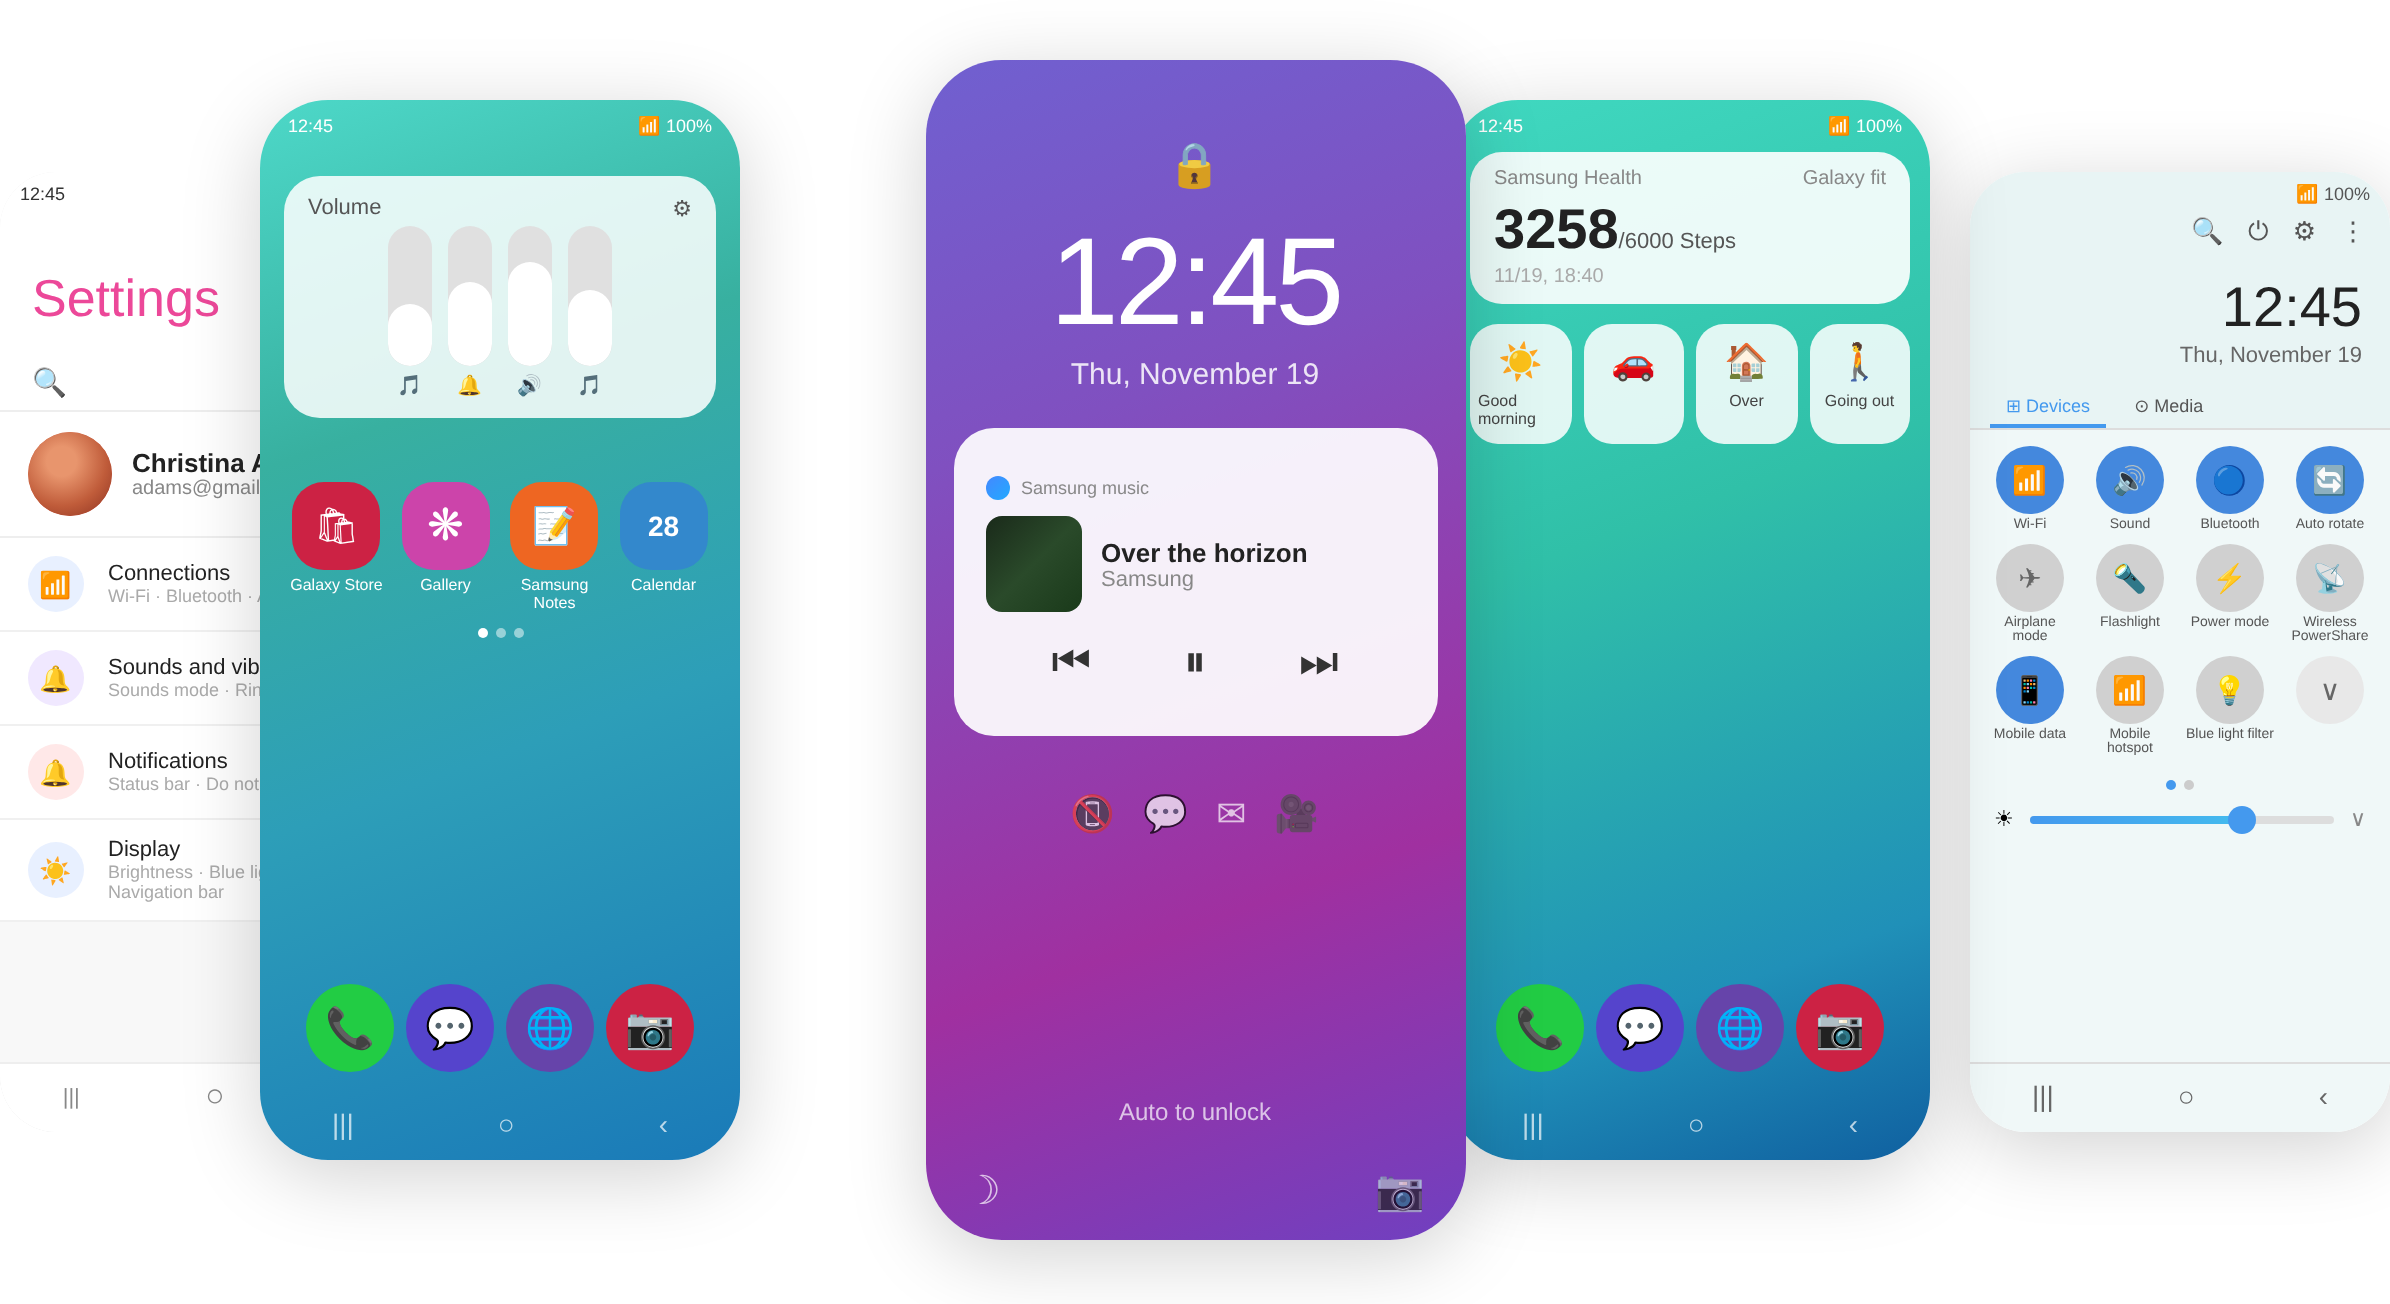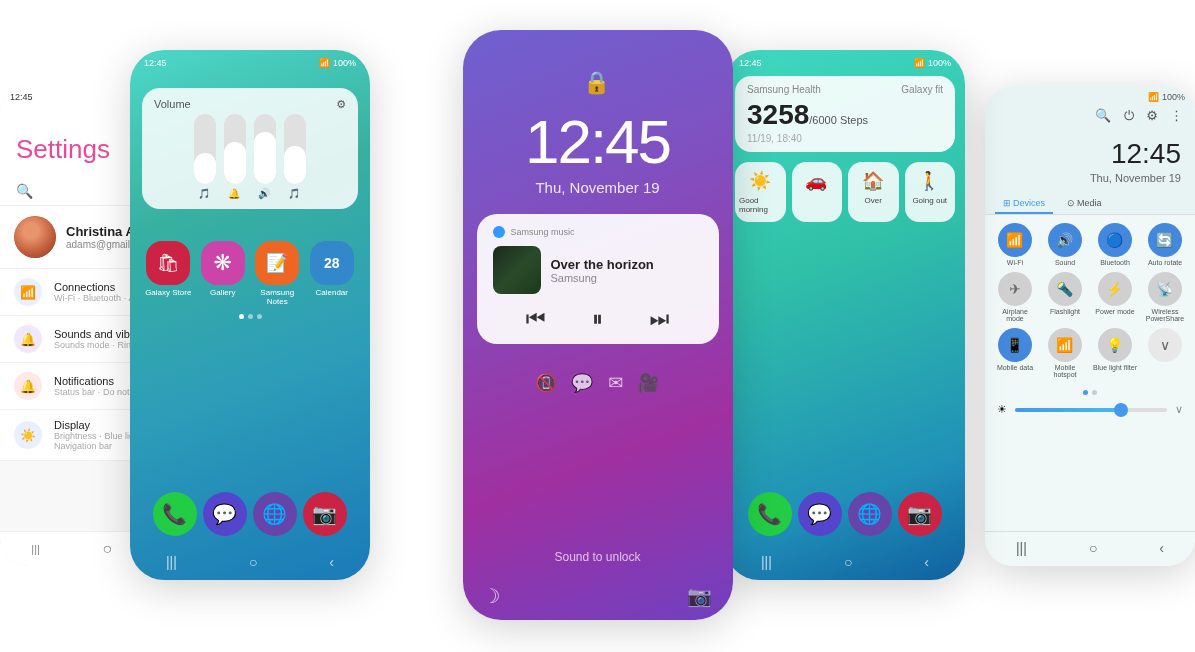--- a/index.html
+++ b/index.html
@@ -348,21 +348,21 @@
     .p3-date {
       font-size: 15px;
       color: rgba(255,255,255,0.85);
       margin-top: 2px;
     }
 
     .p3-music-card {
       margin: 18px 14px 0;
       background: rgba(255,255,255,0.92);
       border-radius: 20px;
-      padding: 12px 16px;
+      padding: 24px 16px;
       width: calc(100% - 28px);
     }
 
     .p3-music-header {
       display: flex;
       align-items: center;
       gap: 6px;
       font-size: 9px;
       color: #888;
       margin-bottom: 8px;
@@ -866,21 +866,21 @@
           </div>
         </div>
 
         <div class="p3-notification-icons">
           <span>📵</span>
           <span>💬</span>
           <span>✉</span>
           <span>🎥</span>
         </div>
 
-        <div class="p3-swipe-text">Sound to unlock</div>
+        <div class="p3-swipe-text">Auto to unlock</div>
         <div class="p3-bottom-icons">
           <span style="font-size:20px; color:rgba(255,255,255,0.7);">☽</span>
           <span style="font-size:20px; color:rgba(255,255,255,0.7);">📷</span>
         </div>
       </div>
     </div>
 
     <div class="phone phone-4" style="position:absolute; right:230px; top:50px;">
       <div class="phone-4-inner">
         <div class="p4-status">

